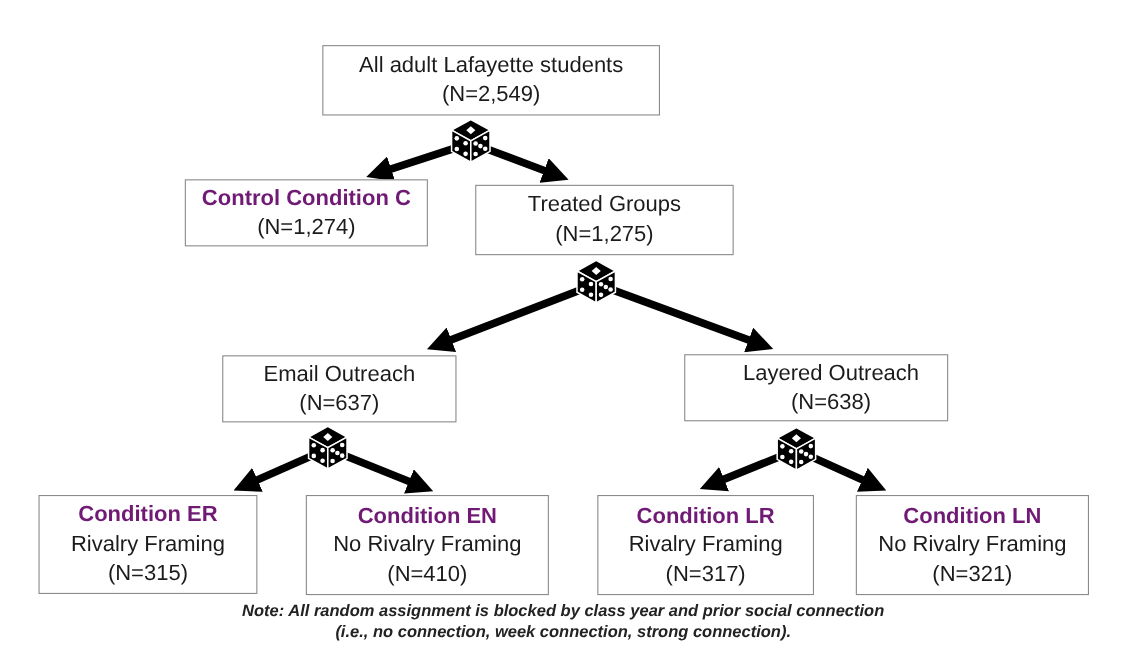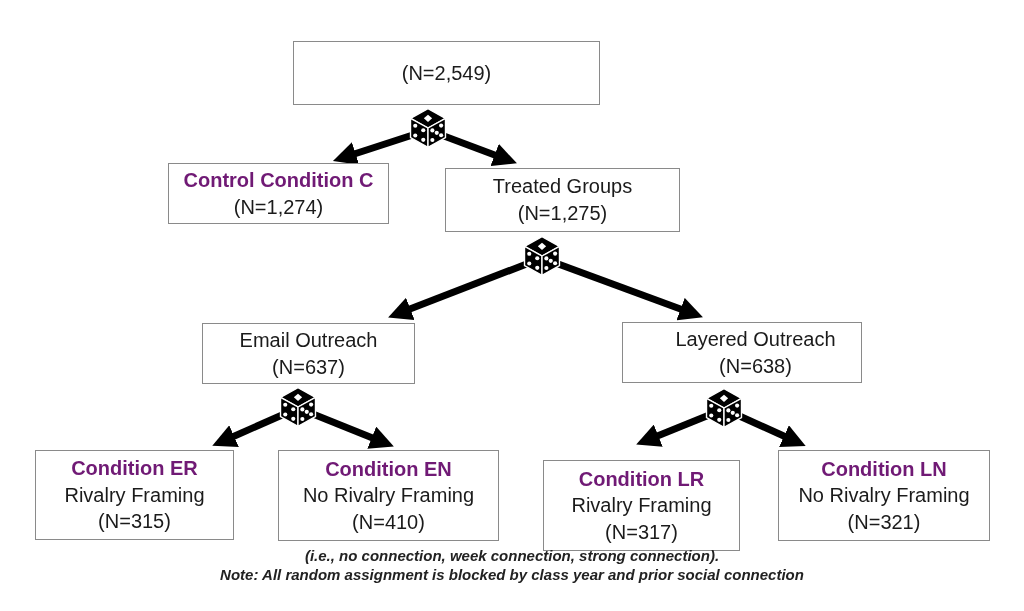--- a/index.html
+++ b/index.html
@@ -37,29 +37,30 @@
       <line x1="542" y1="258" x2="397" y2="314" marker-end="url(#ah)"></line>
       <line x1="542" y1="258" x2="694" y2="314" marker-end="url(#ah)"></line>
       <line x1="298" y1="408" x2="221" y2="442" marker-end="url(#ah)"></line>
       <line x1="298" y1="408" x2="385" y2="443" marker-end="url(#ah)"></line>
       <line x1="724" y1="409" x2="645" y2="441" marker-end="url(#ah)"></line>
       <line x1="724" y1="409" x2="797" y2="442" marker-end="url(#ah)"></line>
     </g>
   </svg>
 
   <div class="node" style="left:293px;top:41px;width:305px;height:62px;">
+    <div>All adult Lafayette students</div>
     <div>(N=2,549)</div>
   </div>
 
   <div class="node" style="left:168px;top:163px;width:219px;height:59px;">
     <div class="red-title">Control Condition C</div>
     <div>(N=1,274)</div>
   </div>
 
-  <div class="node" style="left:445px;top:168px;width:233px;height:62px;justify-content:center;">
+  <div class="node" style="left:432px;top:168px;width:233px;height:62px;justify-content:center;">
     <div>Treated Groups</div>
     <div>(N=1,275)</div>
   </div>
 
   <div class="node" style="left:202px;top:323px;width:211px;height:59px;">
     <div>Email Outreach</div>
     <div>(N=637)</div>
   </div>
 
   <div class="node" style="left:622px;top:322px;width:211px;height:59px;padding-left:27px;">
@@ -72,21 +73,21 @@
     <div>Rivalry Framing</div>
     <div>(N=315)</div>
   </div>
 
   <div class="node" style="left:278px;top:450px;width:219px;height:89px;">
     <div class="red-title">Condition EN</div>
     <div>No Rivalry Framing</div>
     <div>(N=410)</div>
   </div>
 
-  <div class="node" style="left:543px;top:460px;width:195px;height:89px;">
+  <div class="node" style="left:543px;top:450px;width:195px;height:89px;">
     <div class="red-title">Condition LR</div>
     <div>Rivalry Framing</div>
     <div>(N=317)</div>
   </div>
 
   <div class="node" style="left:778px;top:450px;width:210px;height:89px;">
     <div class="red-title">Condition LN</div>
     <div>No Rivalry Framing</div>
     <div>(N=321)</div>
   </div>
@@ -165,17 +166,17 @@
         <circle cx="39.7" cy="75.8" r="4.5"></circle>
       <circle cx="59.5" cy="55.2" r="4.5"></circle>
         <circle cx="78.5" cy="44.7" r="4.5"></circle>
       <circle cx="69" cy="60.5" r="4.5"></circle>
         <circle cx="59.5" cy="76.2" r="4.5"></circle>
       <circle cx="78.5" cy="65.7" r="4.5"></circle>
     </g>
   </svg>
 
   <div class="note">
+    <div>Note: All random assignment is blocked by class year and prior social connection</div>
     <div>(i.e., no connection, week connection, strong connection).</div>
-    <div>Note: All random assignment is blocked by class year and prior social connection</div>
   </div>
 
 </div>
 
 </body></html>

